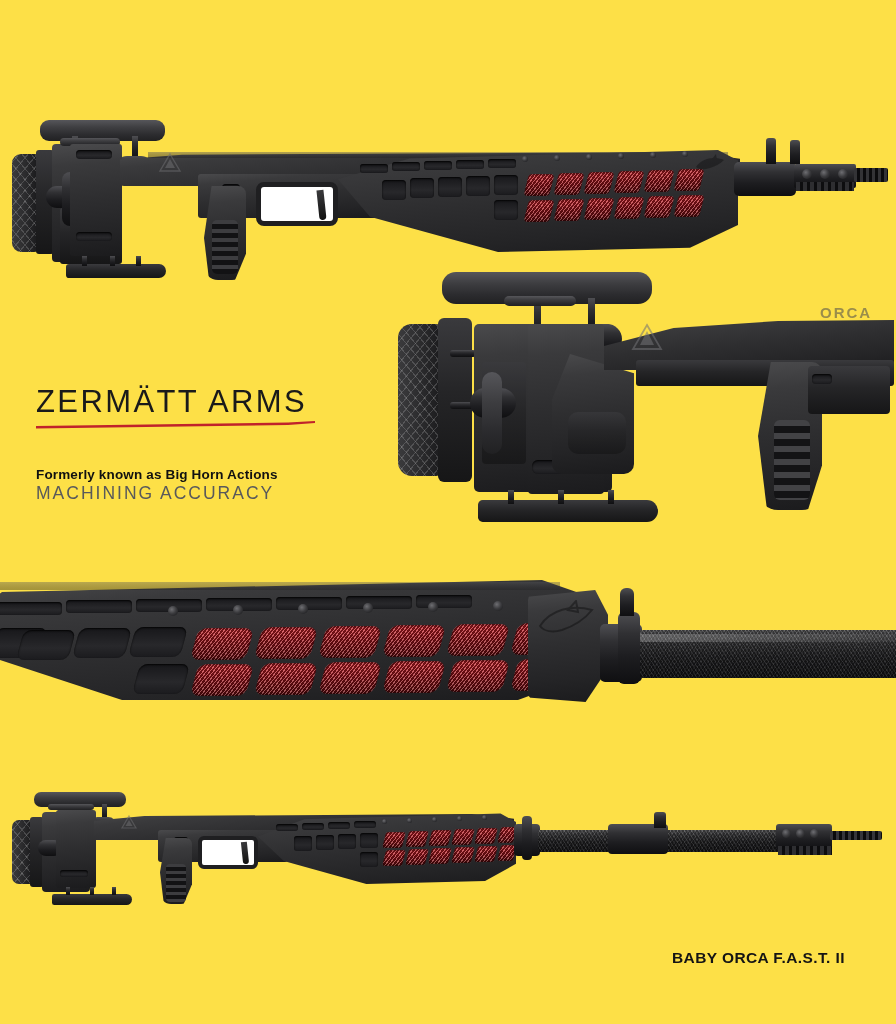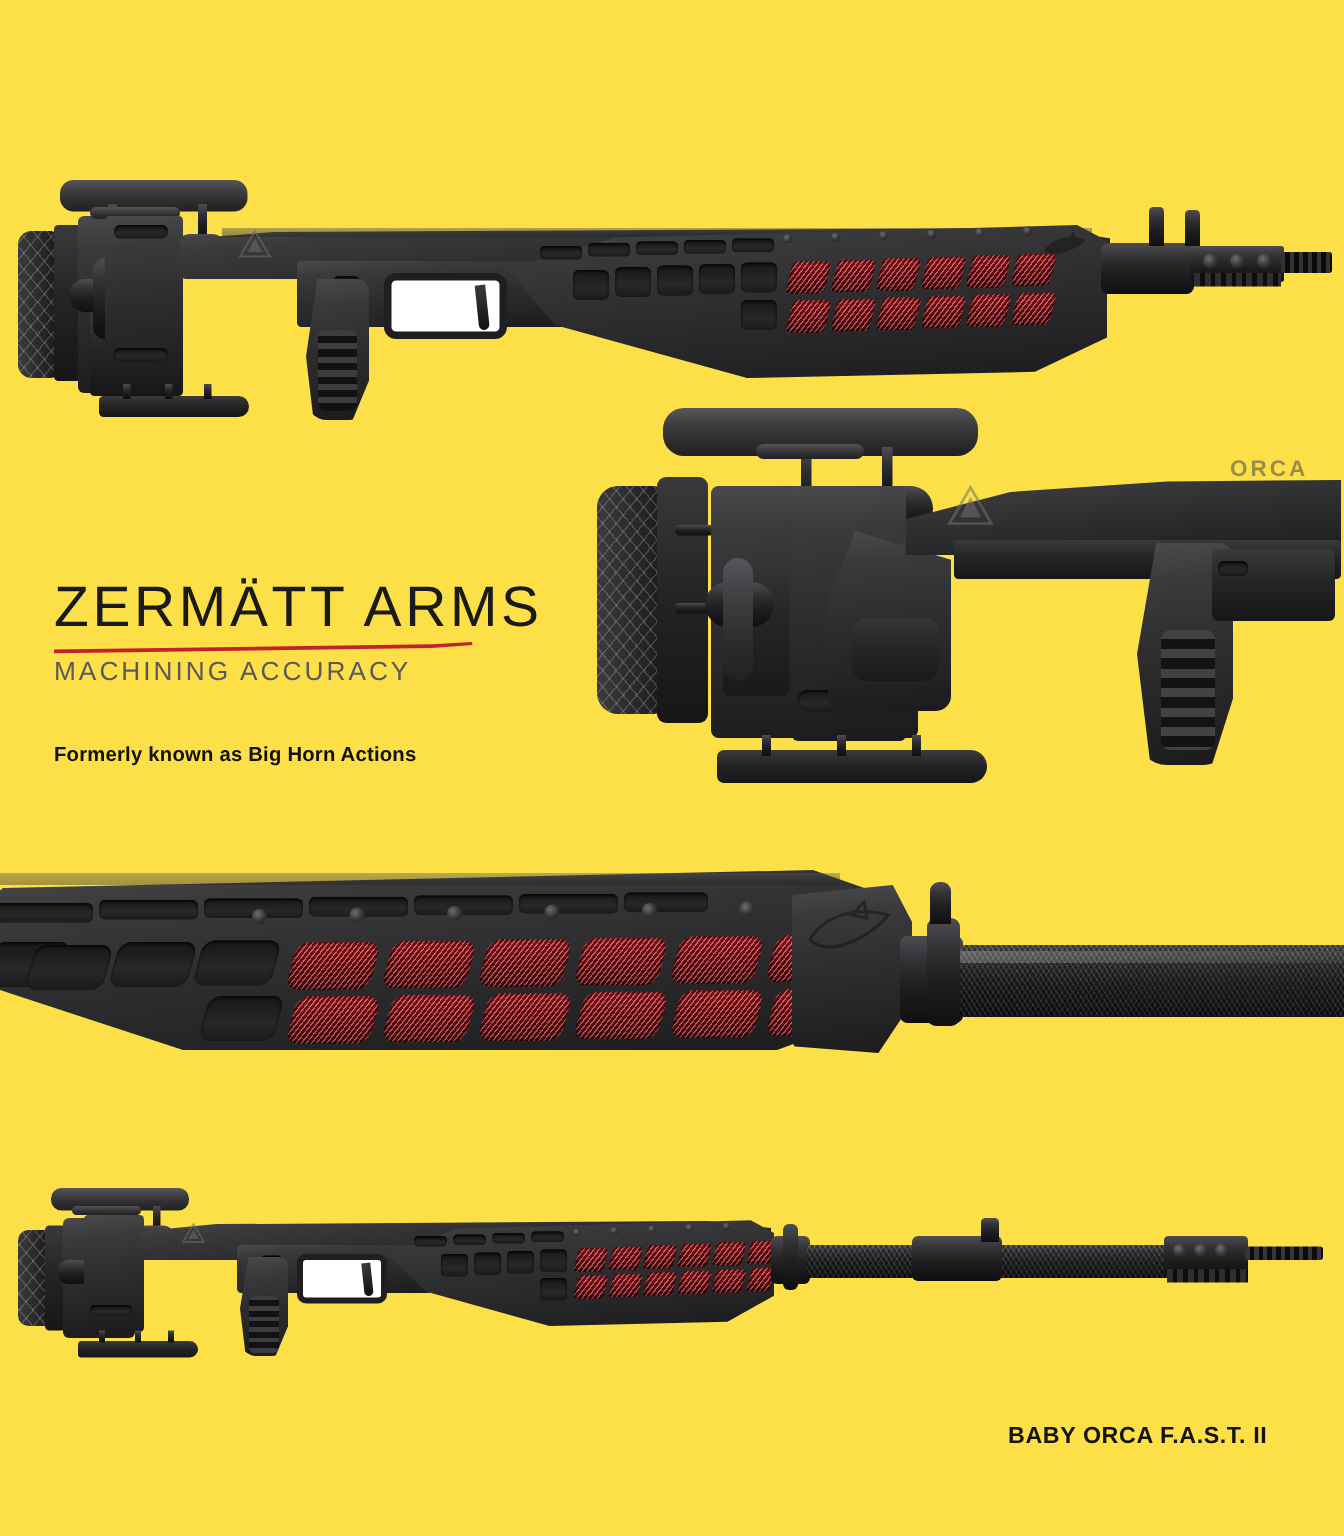--- a/index.html
+++ b/index.html
@@ -52,21 +52,21 @@
       repeating-linear-gradient(-50deg, rgba(255,255,255,.16) 0 1px, rgba(0,0,0,0) 1px 7px),
       linear-gradient(90deg,#3b3b3d 0%,#2a2a2c 55%,#1a1a1c 100%);
   }
   .slot{background:linear-gradient(180deg,#17171a 0%,#28282b 60%,#1b1b1e 100%);box-shadow:inset 0 1px 2px rgba(0,0,0,.9);}
   .screw{background:radial-gradient(circle at 38% 34%,#6e6e72 0%,#3a3a3d 48%,#151517 100%);border-radius:50%;}
 
   
   #logo-block{position:absolute;left:36px;top:386px;width:300px;}
   #logo-word{
     font-family:"Liberation Sans", sans-serif;
-    font-size:38px;letter-spacing:2.4px;font-weight:400;color:#1a1a1a;
+    font-size:31px;letter-spacing:2.4px;font-weight:400;color:#1a1a1a;
     white-space:nowrap;line-height:1;
   }
   #logo-swoosh{
     margin-top:4px;height:8px;position:relative;width:279px;
   }
   #logo-sub{
     font-family:"Liberation Sans", sans-serif;
     font-size:17.5px;letter-spacing:2.0px;color:#59595b;white-space:nowrap;
     margin-top:2px;line-height:1.1;
   }
@@ -396,19 +396,19 @@
          background:repeating-linear-gradient(90deg,#35353a 0 3px,#0b0b0d 3px 6px);border-radius:2px;"></div>
   </div>
 
   <div id="logo-block">
     <div id="logo-word">ZERMÄTT ARMS</div>
     <div id="logo-swoosh">
       <svg width="279" height="8" viewBox="0 0 279 8" style="display:block;">
         <path d="M0 5 L252 1.5 L279 0 L279 2 L252 4 L0 7.5 Z" fill="#c0232b"></path>
       </svg>
     </div>
+    <div id="logo-tagline">Formerly known as Big Horn Actions</div>
     <div id="logo-sub">MACHINING ACCURACY</div>
-    <div id="logo-tagline">Formerly known as Big Horn Actions</div>
   </div>
 
   <div id="caption">BABY ORCA F.A.S.T. II</div>
 
 </div>
 
 </body></html>

